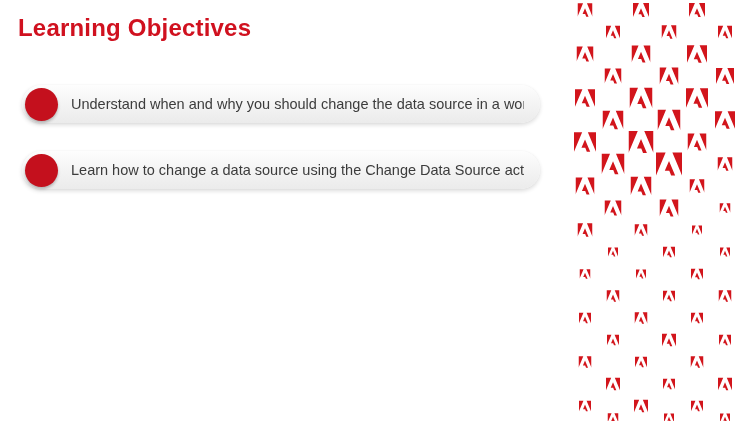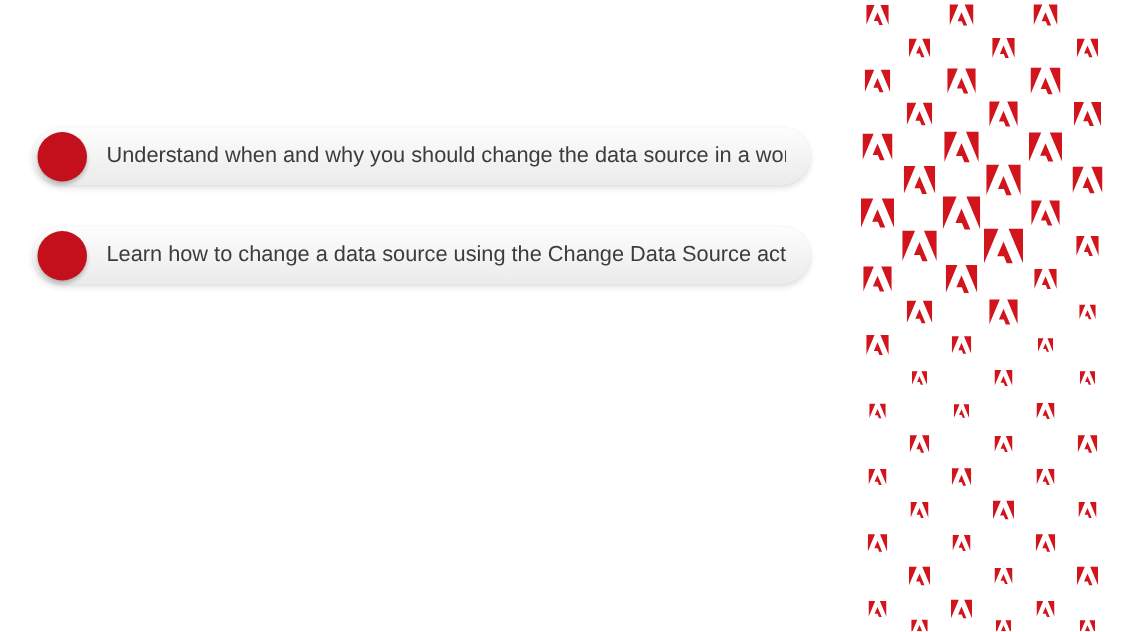--- a/index.html
+++ b/index.html
@@ -45,20 +45,21 @@
   .logo-pattern{
     position:absolute;left:0;top:0;width:750px;height:421px;
     pointer-events:none;
   }
 </style>
 </head>
 <body>
 
 <div class="slide">
 
+  <h1 class="title">Learning Objectives</h1>
 
   <div class="pill pill-1">
     <span class="dot"></span>
     <span class="obj-text">Understand when and why you should change the data source in a workflow</span>
   </div>
 
   <div class="pill pill-2">
     <span class="dot"></span>
     <span class="obj-text">Learn how to change a data source using the Change Data Source activity</span>
   </div>

